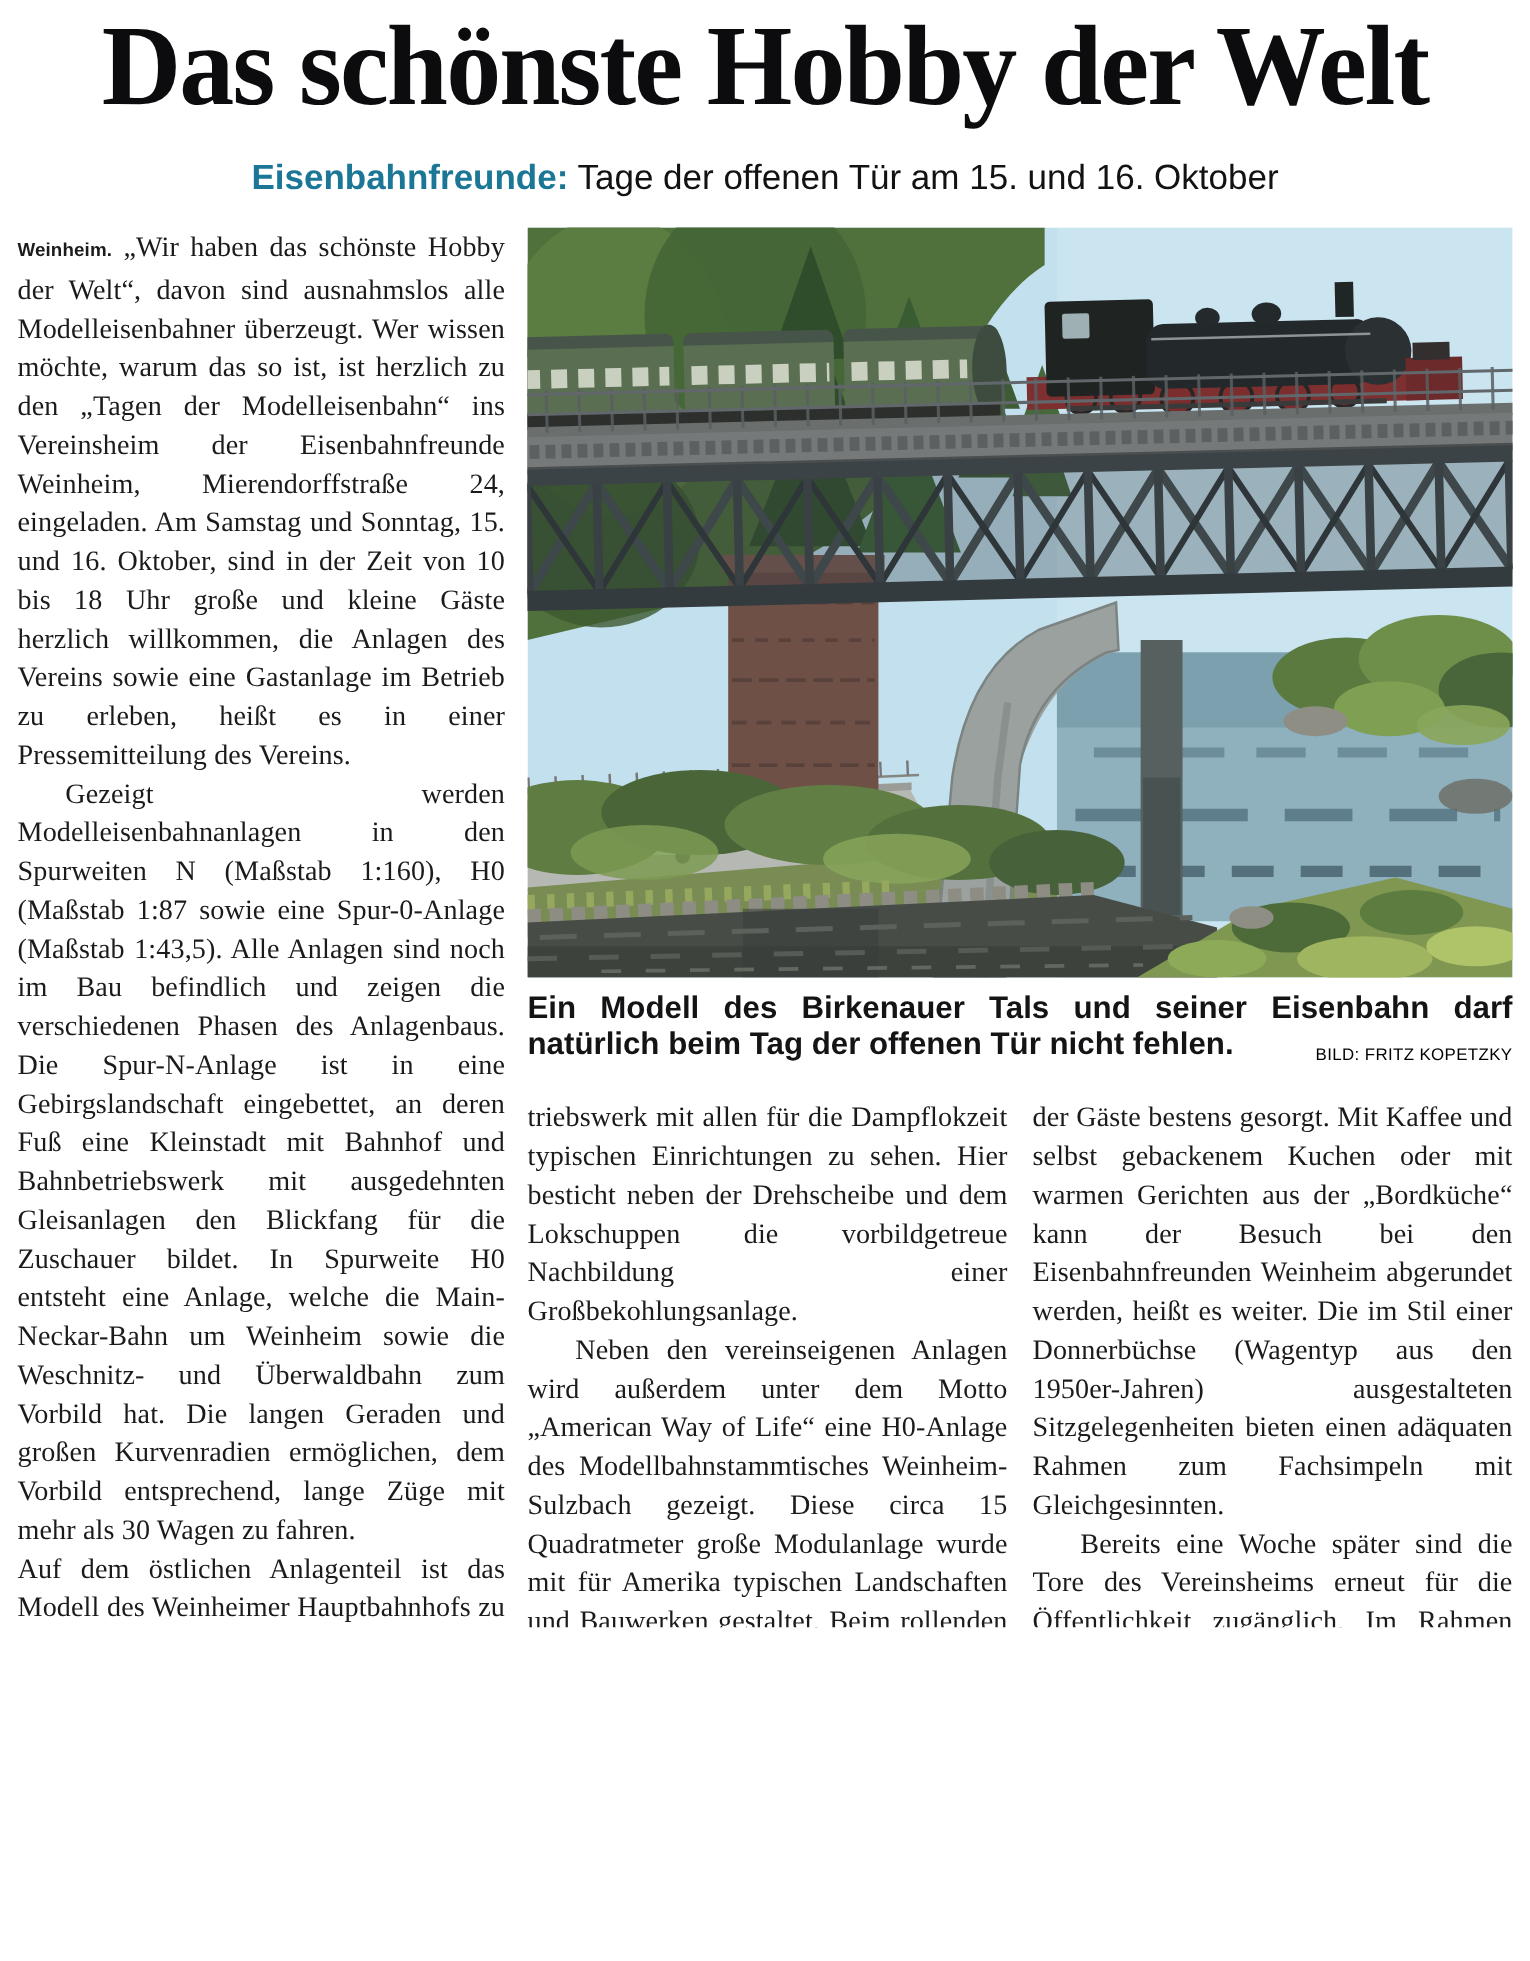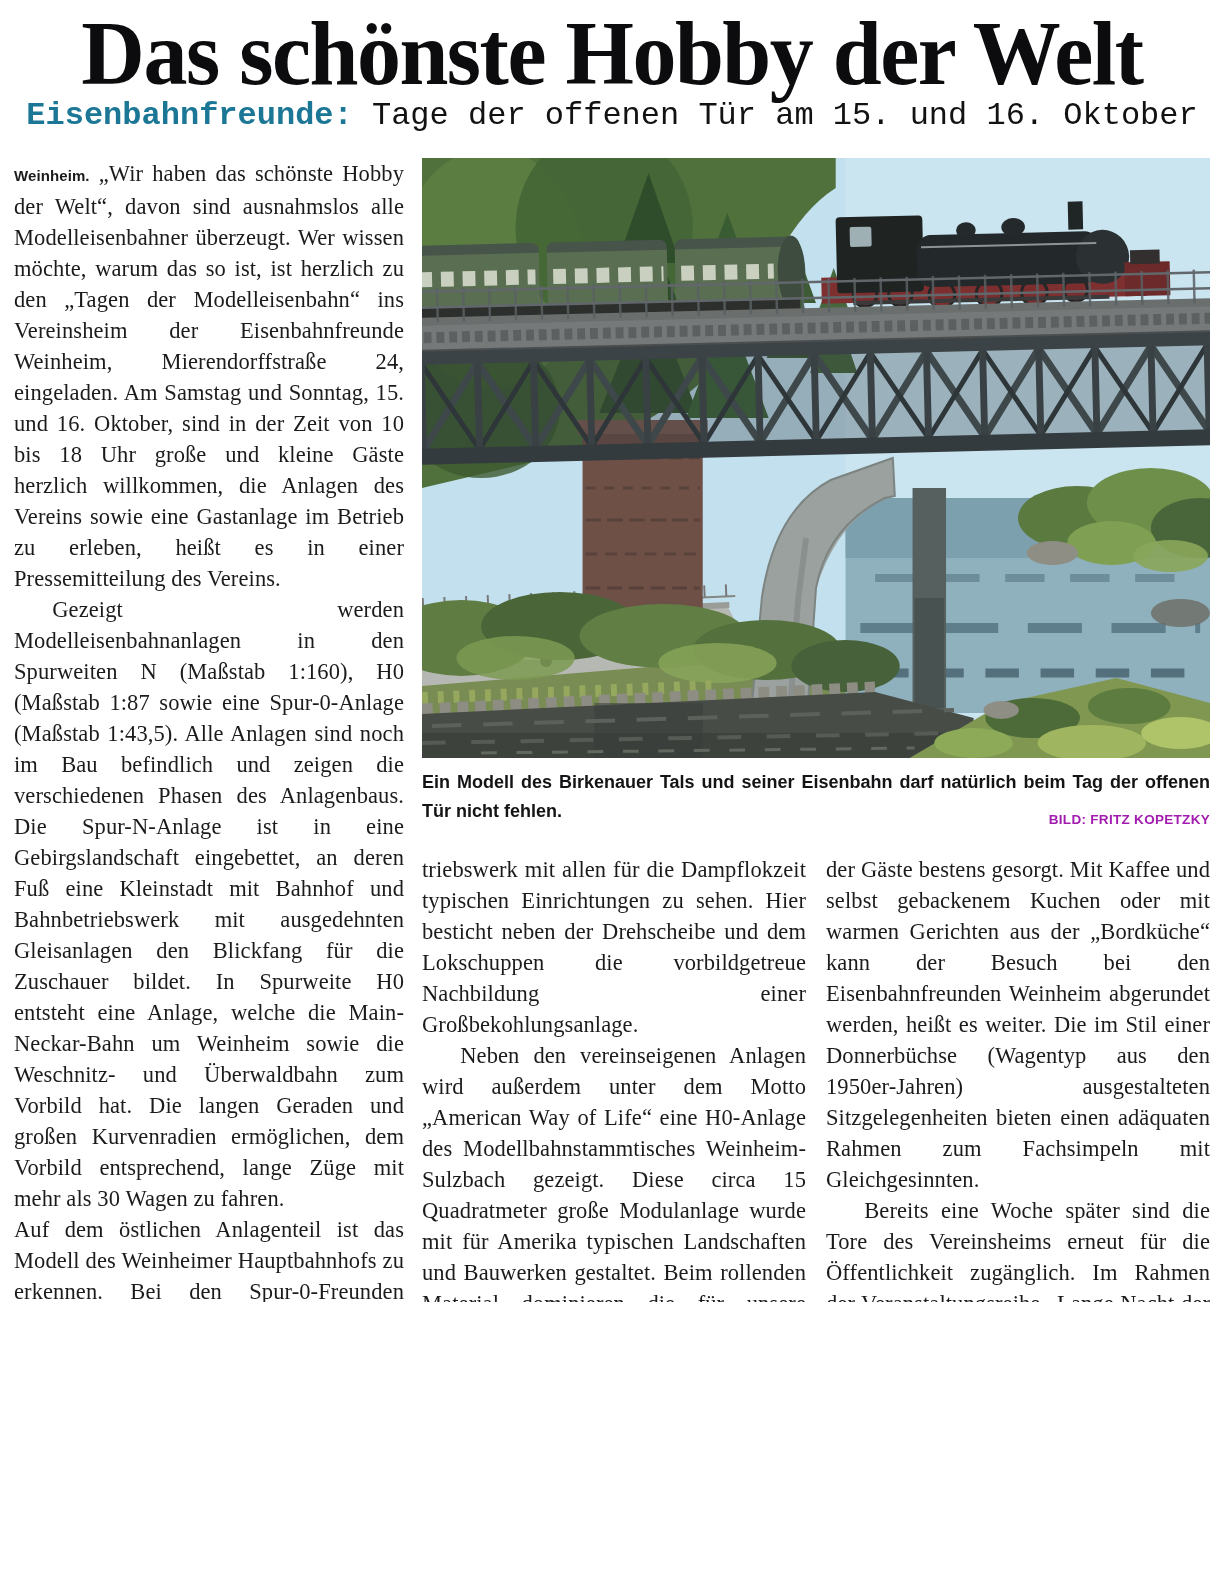--- a/index.html
+++ b/index.html
@@ -2,41 +2,41 @@
 <html lang="de"><head>
 <meta charset="utf-8">
 <style>
   html,body{margin:0;padding:0;background:#ffffff;}
   .page{position:relative;width:1224px;height:1302px;background:#fff;overflow:hidden;
         font-family:"Liberation Serif",serif;color:#1b1b1d;}
   
   .headline{margin:6px 14px 0;text-align:center;font-family:"Liberation Serif",serif;
             font-weight:700;font-size:88px;line-height:1.04;letter-spacing:-1.5px;color:#0c0c0e;
             transform:scaleY(1.04);transform-origin:top center;}
-  .kicker{margin-top:0;text-align:center;font-family:Liberation Mono, monospace;
-          font-size:32px;line-height:1.15;color:#121212;}
+  .kicker{margin-top:28px;text-align:center;font-family:Liberation Sans, sans-serif;
+          font-size:28px;line-height:1.15;color:#121212;}
   .kicker .label{font-weight:700;color:#1b7795;}
   
   .content{display:flex;gap:18px;padding:0 14px;margin-top:24px;align-items:flex-start;}
   .col-left{width:390px;flex:0 0 390px;}
   .right-zone{flex:1;min-width:0;}
   
   .bodytext p{margin:0;text-align:justify;font-size:22.5px;line-height:31px;letter-spacing:.1px;}
   .bodytext p.indent{text-indent:1.7em;}
   .lead-in{font-family:"Liberation Sans",sans-serif;font-weight:700;font-size:15px;}
   .subhead{font-family:"Liberation Sans",sans-serif;font-weight:700;font-size:23.5px;
            margin:18px 0 8px;color:#101012;}
   
   .photo{width:100%;height:600px;display:block;}
   .caption-wrap{position:relative;margin:10px 0 0;min-height:62px;}
-  .caption{font-family:"Liberation Sans",sans-serif;font-weight:700;font-size:18px;
+  .caption{font-family:"Liberation Sans",sans-serif;font-weight:700;font-size:25px;
            line-height:29px;color:#141416;margin:0;text-align:justify;}
   .caption::after{content:"";display:inline-block;width:210px;} 
   .credit{position:absolute;right:0;bottom:3px;font-family:"Liberation Sans",sans-serif;
-          font-size:13.5px;letter-spacing:.3px;color:#a21caf;font-weight:700;}
+          font-size:13.5px;letter-spacing:.3px;color:#000000;font-weight:400;}
   
   .lower-cols{display:flex;gap:20px;margin-top:24px;}
   .lower-cols .col{flex:1;min-width:0;}
   
   .infobox{margin-top:22px;}
   .dotted-rule{height:3px;margin-bottom:16px;
       background-image:repeating-linear-gradient(90deg,#4e4e4e 0 2.5px,transparent 2.5px 8.5px);
       background-position:left center;background-size:100% 3px;background-repeat:no-repeat;}
   .info-row{display:flex;gap:18px;align-items:flex-start;}
   .info-icon{flex:0 0 47px;width:47px;height:47px;border-radius:50%;background:#1a7795;

